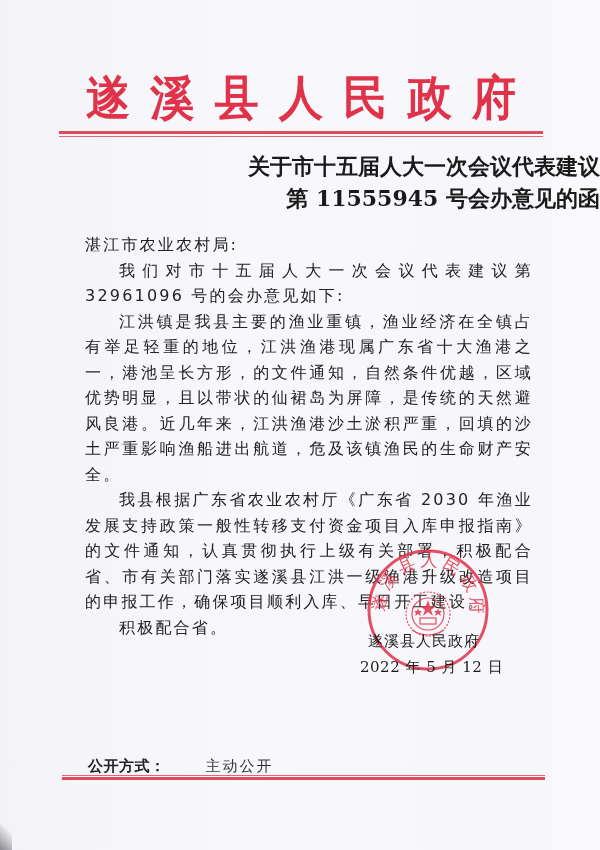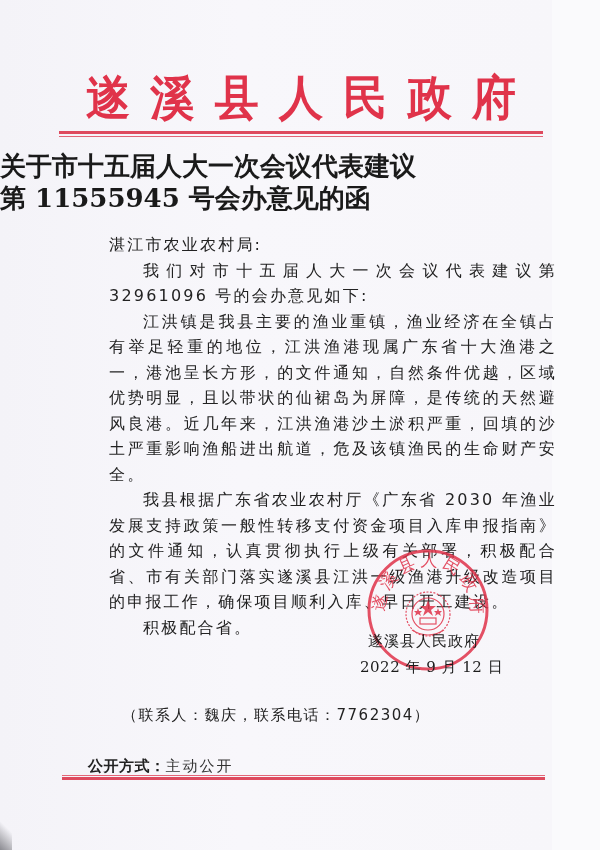--- a/index.html
+++ b/index.html
@@ -23,50 +23,49 @@
       display: flex; justify-content: space-between;
       color: #e0334a;
       font-family: "DejaVu Serif", serif;
       font-size: 44px; font-weight: bold; line-height: 1;
       letter-spacing: 0;
     }
     .masthead span { display: inline-block; transform: scaleY(1.08); }
     .rule-top-thick { position: absolute; left: 59px; top: 131px; width: 484px; height: 3px; background: #de4a5e; }
     .rule-top-thin  { position: absolute; left: 59px; top: 136px; width: 484px; height: 1px; background: #e26677; }
     .doc-title {
-      position: absolute; top: 150px; left: 0; width: 600px; text-align: left;
+      position: absolute; top: 150px; left: 0; width: 600px; text-align: right;
       font-family: "DejaVu Serif", serif; font-weight: bold;
-      font-size: 26px; line-height: 32px; color: #1a1a1a;
+      font-size: 22px; line-height: 32px; color: #1a1a1a;
     }
     .body-text {
       position: absolute; left: 85px; top: 232px; width: 448px;
       font-family: "DejaVu Sans", sans-serif;
       font-size: 16px; line-height: 25.5px; color: #222;
       letter-spacing: 2.2px;
-      margin-left: 24px;
     }
     .body-text p { margin: 0; text-align: justify; }
     .body-text .indent { text-indent: 34px; }
     .sign-block {
       position: absolute; left: 360px; top: 628px; width: 160px;
       font-family: "DejaVu Sans", sans-serif; font-size: 15px; line-height: 26px;
       color: #1c1c1c; text-align: left;
     }
     .sign-org { padding-left: 8px; letter-spacing: 1px; }
     .sign-date { font-family: "DejaVu Serif", serif; letter-spacing: 0.5px; }
     .contact {
       position: absolute; left: 122px; top: 706px;
       font-family: "DejaVu Sans", sans-serif; font-size: 15px; color: #222; letter-spacing: 1.5px;
     }
     .disclosure {
       position: absolute; left: 88px; top: 757px;
       font-family: "DejaVu Sans", sans-serif; font-size: 15px; color: #222;
     }
     .disclosure .lbl { font-weight: bold; letter-spacing: 0.5px; text-align: right; }
-    .disclosure .val { letter-spacing: 2px; color: #333; }
+    .disclosure .val { letter-spacing: 2px; color: #333; margin-left: 40px; }
     .rule-bot-thin  { position: absolute; left: 62px; top: 775px; width: 483px; height: 1px; background: #e26677; }
     .rule-bot-thick { position: absolute; left: 62px; top: 777px; width: 483px; height: 3px; background: #de4a5e; }
     .seal {
       position: absolute; left: 366px; top: 548px; width: 124px; height: 124px;
       opacity: 0.85;
     }
     .bottom-shadow {
       position: absolute; left: 0; bottom: 0; width: 12px; height: 30px;
       background: linear-gradient(45deg, #8a8a90 0%, rgba(140,140,145,0) 70%);
     }
@@ -117,24 +116,23 @@
       <polygon points="62,52 64,58 70,58 65,62 67,68 62,64 57,68 59,62 54,58 60,58" fill="#e0334a" stroke="none"></polygon>
       <polygon points="52,60 53,63 56,63 54,65 55,68 52,66 49,68 50,65 48,63 51,63" fill="#e0334a" stroke="none"></polygon>
       <polygon points="72,60 73,63 76,63 74,65 75,68 72,66 69,68 70,65 68,63 71,63" fill="#e0334a" stroke="none"></polygon>
       <rect x="54" y="70" width="16" height="6"></rect>
       <path d="M 46 82 Q 62 92 78 82"></path>
     </g>
   </svg>
 
   <div class="sign-block">
     <div class="sign-org">遂溪县人民政府</div>
-    <div class="sign-date">2022 年 9 月 12 日</div>
+    <div class="sign-date">2022 年 5 月 12 日</div>
   </div>
 
-  <div class="contact">（联系人：魏庆，联系电话：7762304）</div>
 
   <div class="disclosure">
     <span class="lbl">公开方式：</span><span class="val">主动公开</span>
   </div>
 
   <div class="rule-bot-thin"></div>
   <div class="rule-bot-thick"></div>
 
   <div class="bottom-shadow"></div>
 </div>

